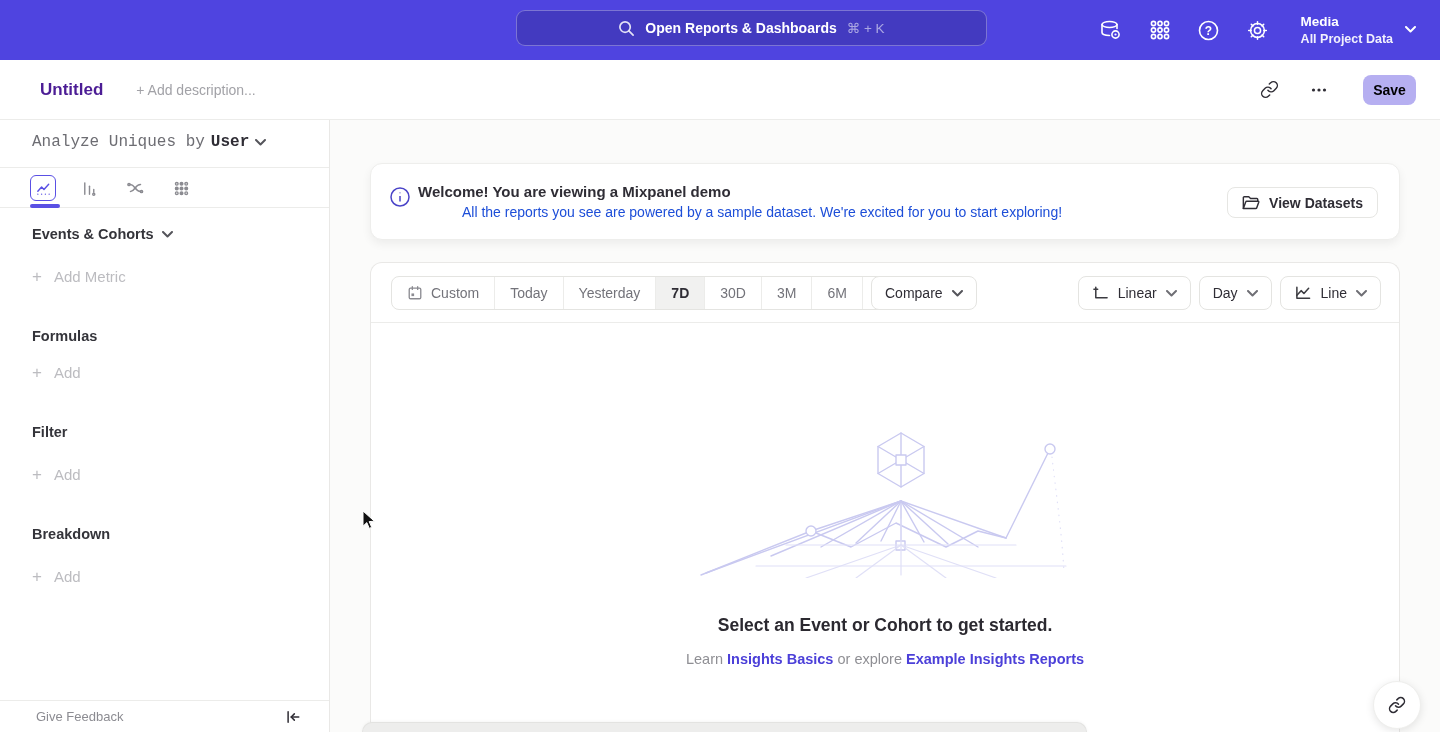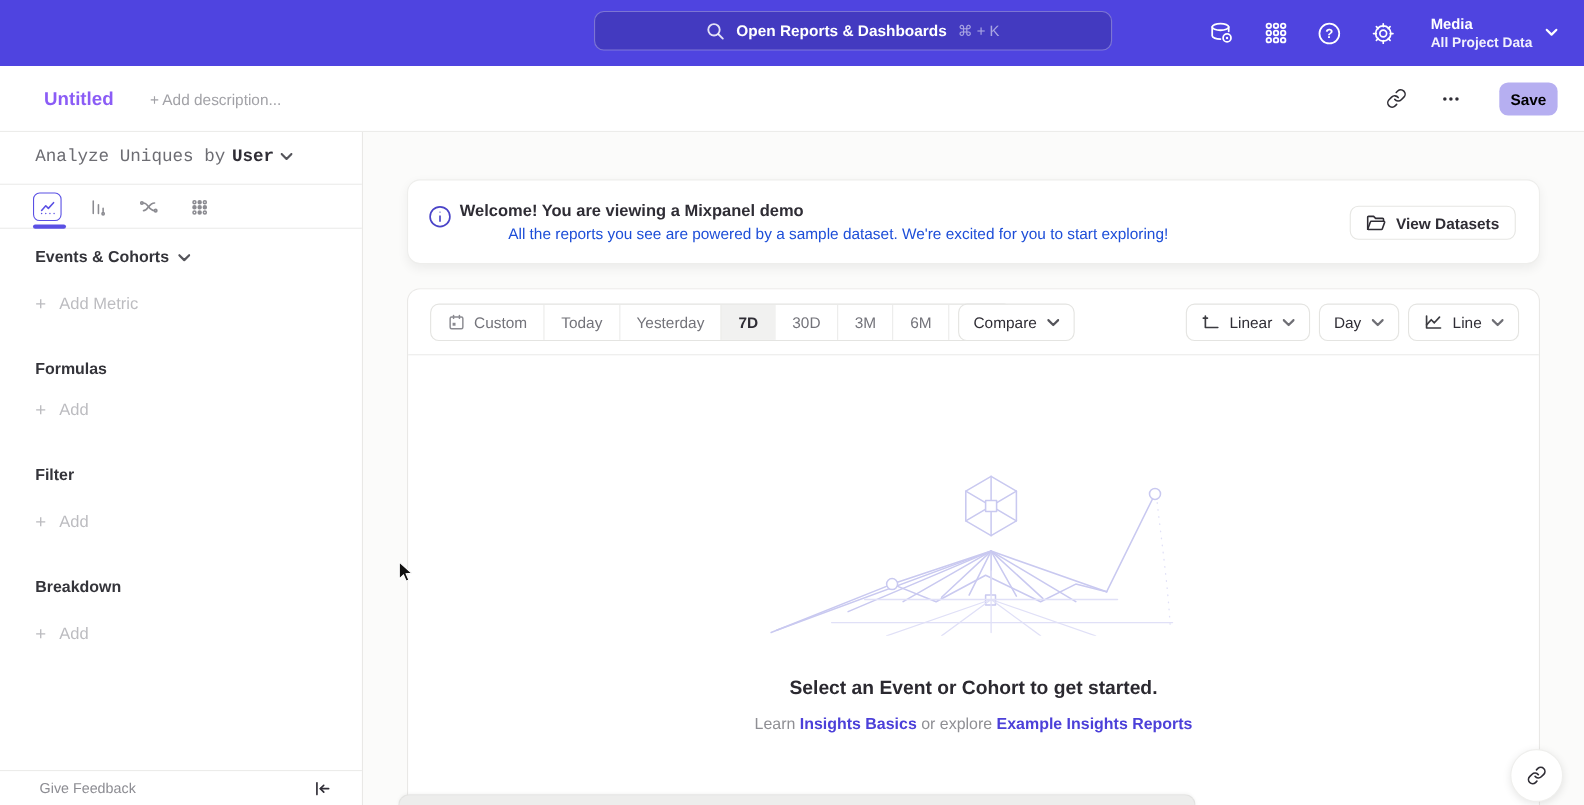--- a/index.html
+++ b/index.html
@@ -11,35 +11,35 @@
   .topnav { position:absolute; left:0; top:0; width:1440px; height:60px; background:#4f44e0; display:flex; align-items:center; }
   .nav-left { display:flex; align-items:center; padding-left:24px; gap:34px; }
   .logo-dots { display:flex; align-items:center; gap:5px; width:40px; }
   .logo-dots i { background:#fff; border-radius:50%; display:block; }
   .logo-dots i:nth-child(1){ width:11px; height:11px; }
   .logo-dots i:nth-child(2){ width:8px; height:8px; }
   .logo-dots i:nth-child(3){ width:3.5px; height:3.5px; }
   .nav-item { color:#ffffff; font-size:14.5px; font-weight:600; letter-spacing:.1px; display:flex; align-items:center; gap:7px; cursor:pointer; }
   .chev { width:11px; height:7px; }
   .chev polyline { fill:none; stroke:currentColor; stroke-width:2; stroke-linecap:round; stroke-linejoin:round; }
-  .nav-search { position:absolute; left:540px; top:10px; width:471px; height:36px; background:rgba(0,0,0,0.14); border:1px solid rgba(255,255,255,0.30); border-radius:9px; display:flex; align-items:center; justify-content:center; gap:10px; color:#fff; cursor:pointer; }
+  .nav-search { position:absolute; left:516px; top:10px; width:471px; height:36px; background:rgba(0,0,0,0.14); border:1px solid rgba(255,255,255,0.30); border-radius:9px; display:flex; align-items:center; justify-content:center; gap:10px; color:#fff; cursor:pointer; }
   .nav-search .ph { font-size:14px; font-weight:600; }
   .nav-search .kbd { font-size:13.5px; color:rgba(255,255,255,0.55); font-weight:400; }
   .nav-right { position:absolute; right:0; top:0; height:60px; display:flex; align-items:center; gap:25px; padding-right:24px; }
   .nav-icon { width:24px; height:24px; display:flex; align-items:center; justify-content:center; cursor:pointer; }
   .nav-icon svg { stroke:#ffffff; fill:none; stroke-width:1.6; stroke-linecap:round; stroke-linejoin:round; }
   .project { display:flex; align-items:center; gap:12px; cursor:pointer; margin-left:6px; }
   .project .txt { display:flex; flex-direction:column; line-height:1.3; }
   .project .name { color:#fff; font-size:13.5px; font-weight:700; }
   .project .scope { color:rgba(255,255,255,0.92); font-size:12.5px; font-weight:600; }
   .project .chev { color:#fff; }
 
   
   .header { position:absolute; left:0; top:60px; width:1440px; height:60px; background:#ffffff; border-bottom:1px solid #ececea; display:flex; align-items:center; }
-  .doc-title { margin-left:40px; font-size:17px; font-weight:700; color:#8b5cf6; cursor:text; }
+  .doc-title { margin-left:40px; font-size:17px; font-weight:700; color:#4c1d95; cursor:text; }
   .doc-desc { margin-left:33px; font-size:14px; color:#a2a2a7; cursor:text; }
   .header-right { position:absolute; right:24px; display:flex; align-items:center; gap:22px; }
   .icon-btn { width:28px; height:28px; display:flex; align-items:center; justify-content:center; cursor:pointer; }
   .icon-btn svg { stroke:#2f2d35; fill:none; stroke-width:1.8; stroke-linecap:round; stroke-linejoin:round; }
   .save-btn { width:53px; height:30px; background:#b6aff1; color:#000000; font-size:14px; font-weight:600; border:none; border-radius:8px; cursor:pointer; margin-left:8px; }
 
   
   .sidebar { position:absolute; left:0; top:120px; width:330px; height:612px; background:#ffffff; border-right:1px solid #e9e8e6; }
   .analyze-row { position:absolute; left:32px; top:13px; font-size:16px; color:#6d6d73; display:flex; align-items:center; gap:6px;font-family:Liberation Mono, monospace; }
   .analyze-row .val { color:#2f2d35; font-weight:600; display:flex; align-items:center; gap:6px; cursor:pointer; }

